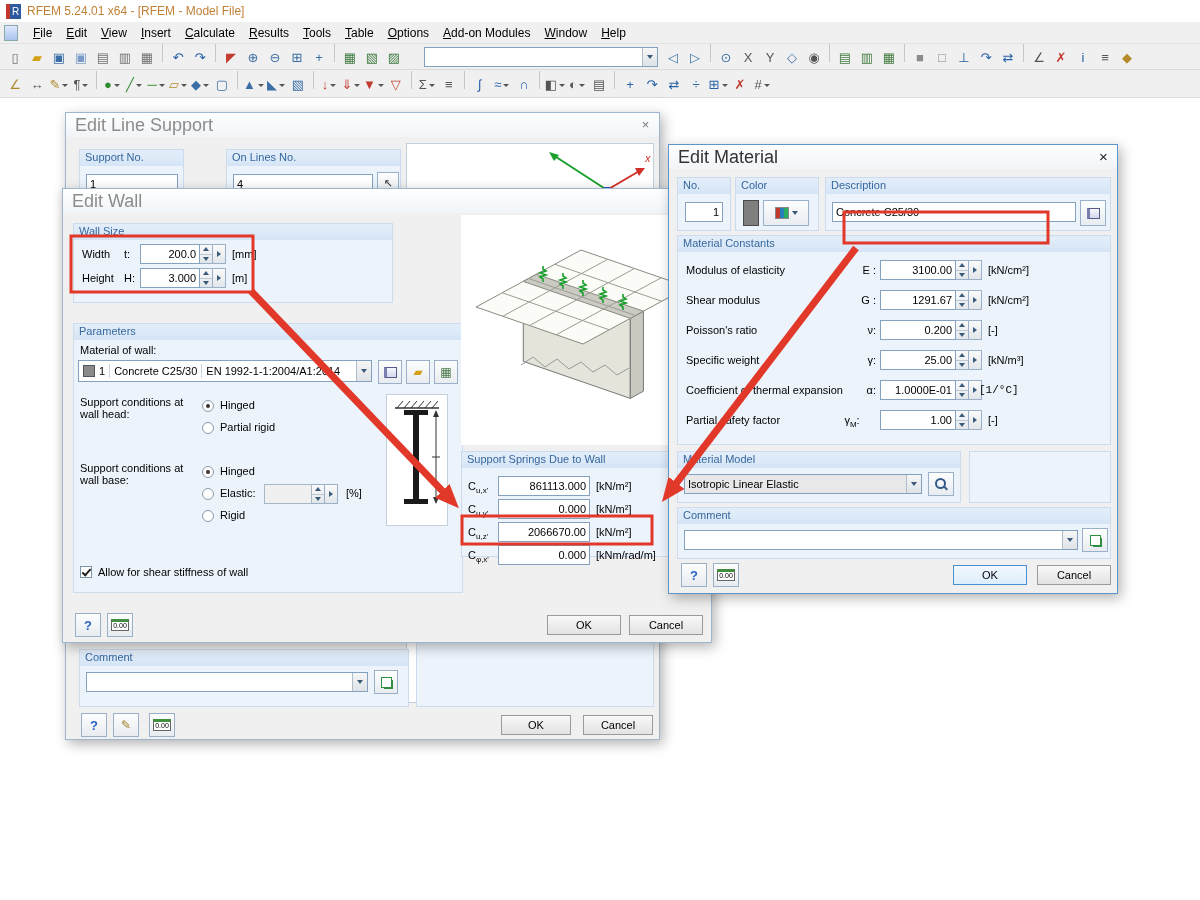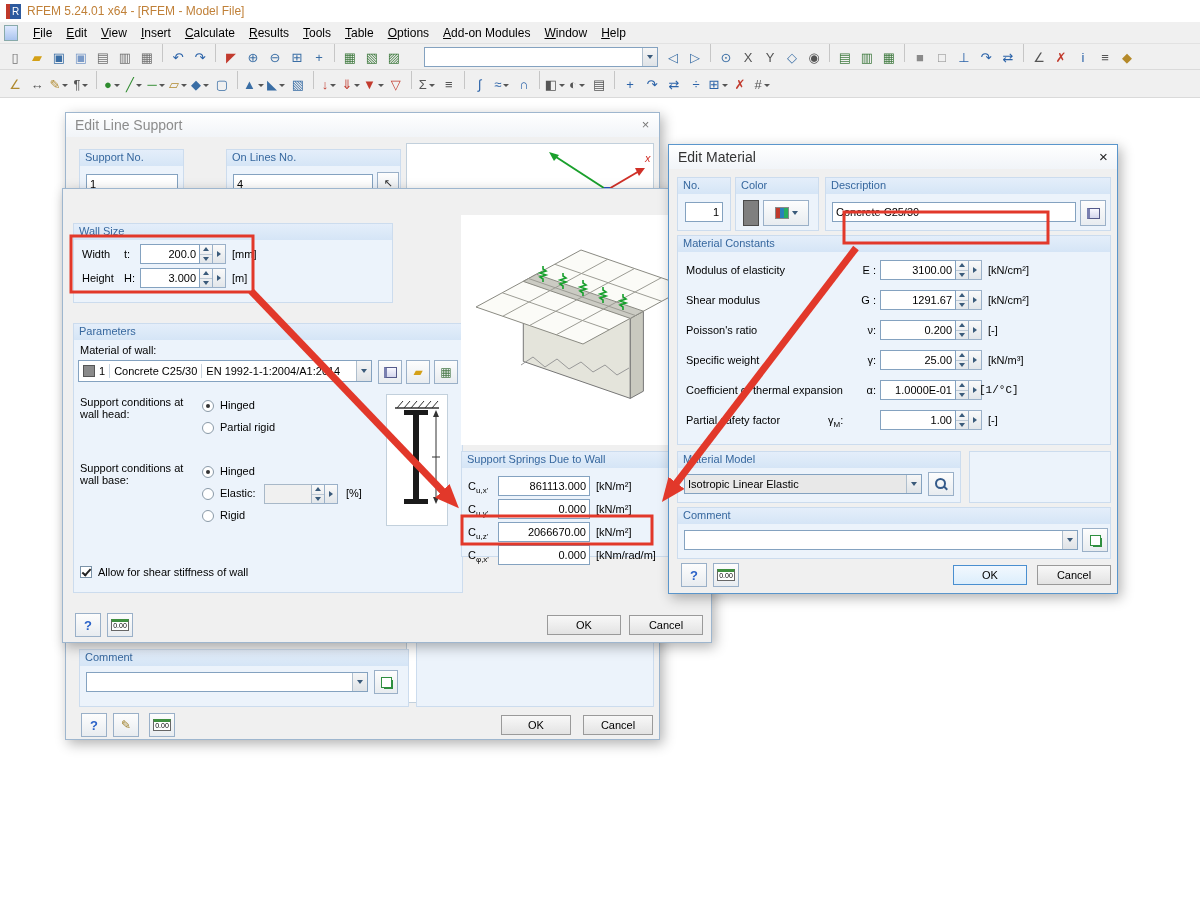--- a/index.html
+++ b/index.html
@@ -17,21 +17,21 @@
 .tb1{top:44px;height:26px;}
 .tb2{top:70px;height:28px;}
 .tb-btn{display:inline-flex;align-items:center;justify-content:center;height:20px;min-width:20px;margin:1px;border-radius:2px;}
 .tb-glyph{font-size:13px;line-height:20px;}
 .tb-dd{width:0;height:0;border-left:3px solid transparent;border-right:3px solid transparent;border-top:3px solid #555;margin-left:2px;}
 .tb-sep{display:inline-block;width:1px;height:18px;background:#c6c6c6;margin:0 4px;}
 .tb-combo{position:absolute;left:424px;top:3px;width:234px;height:20px;background:#fff;border:1px solid #84a2c0;display:flex;align-items:center;}
 .workspace{position:absolute;left:0;top:98px;width:1200px;height:802px;background:#ffffff;}
 
 .dialog{position:absolute;background:#f0f0f0;box-shadow:3px 4px 12px rgba(0,0,0,.3);}
-.dlg-title{position:absolute;left:0;top:0;right:0;height:24px;background:linear-gradient(#ffffff,#f1f4f8);display:flex;align-items:center;padding:0 9px;font-size:14px;}
+.dlg-title{position:absolute;left:0;top:0;right:0;height:24px;background:linear-gradient(#ffffff,#f1f4f8);display:flex;align-items:center;padding:0 9px;font-size:18px;}
 .dlg-close{position:absolute;right:5px;top:3px;width:17px;height:17px;display:flex;align-items:center;justify-content:center;font-size:13px;color:#777;}
 .grp{position:absolute;background:#ecf3fb;border:1px solid #ccdcee;}
 .grp-h{position:absolute;left:0;top:0;right:0;height:16px;background:linear-gradient(#e4eefa,#d5e5f6);color:#36679e;padding:1px 5px;white-space:nowrap;overflow:hidden;}
 .lbl{position:absolute;white-space:nowrap;}
 .inp{position:absolute;background:#fff;border:1px solid #84a2c0;height:20px;line-height:18px;padding:0 3px;white-space:nowrap;overflow:hidden;}
 .inp.disabled{background:#f0f0f0;border-color:#a8b8c8;}
 .num{text-align:right;}
 .spin{position:absolute;width:13px;height:20px;border:1px solid #9ab0c8;border-left:none;display:flex;flex-direction:column;background:linear-gradient(#fafafa,#e2e6ea);}
 .spin div{flex:1;display:flex;align-items:center;justify-content:center;}
 .spin div:first-child{border-bottom:1px solid #bcc8d4;}
@@ -314,20 +314,23 @@
       <span style="color:#9a7a20;font-size:12px;">✎</span>
     </div>
   <div class="tool-btn" style="left:83px;top:600px;">
       <span class="ic000">0.00</span>
     </div>
   <div class="btn" style="left:435px;top:602px;width:70px;height:20px;">OK</div>
   <div class="btn" style="left:517px;top:602px;width:70px;height:20px;">Cancel</div>
 </div>
 
 <div class="dialog" style="left:62px;top:188px;width:650px;height:455px;border:1px solid #9eb6ce;z-index:20;">
+  <div class="dlg-title">
+    <span style="color:#8c8c8c;">Edit Wall</span>
+  </div>
 
   <div class="grp" style="left:10px;top:34px;width:320px;height:80px;">
     <div class="grp-h">Wall Size</div>
     <span class="lbl" style="left:8px;top:24px;">Width</span>
     <span class="lbl" style="left:50px;top:24px;">t:</span>
     <div class="inp num" style="left:66px;top:20px;width:60px;">200.0</div>
     <span class="spin" style="left:126px;top:20px;">
         <div>
           <span class="tri-u"></span>
         </div>
@@ -582,21 +585,21 @@
         <div>
           <span class="tri-d"></span>
         </div>
       </span>
     <span class="sbtn" style="left:291px;top:144px;">
         <span class="tri-r"></span>
       </span>
     <span class="lbl" style="left:301px;top:148px;font-family:Liberation Mono, monospace;">[1/°C]</span>
 
     <span class="lbl" style="left:8px;top:178px;">Partial safety factor</span>
-    <span class="lbl" style="left:150px;top:178px;width:48px;text-align:left;"><span>γ</span><span class="sub">M</span>:</span>
+    <span class="lbl" style="left:150px;top:178px;width:48px;text-align:center;"><span>γ</span><span class="sub">M</span>:</span>
     <div class="inp num" style="left:202px;top:174px;width:76px;">1.00</div>
     <span class="spin" style="left:278px;top:174px;">
         <div>
           <span class="tri-u"></span>
         </div>
         <div>
           <span class="tri-d"></span>
         </div>
       </span>
     <span class="sbtn" style="left:291px;top:174px;">

